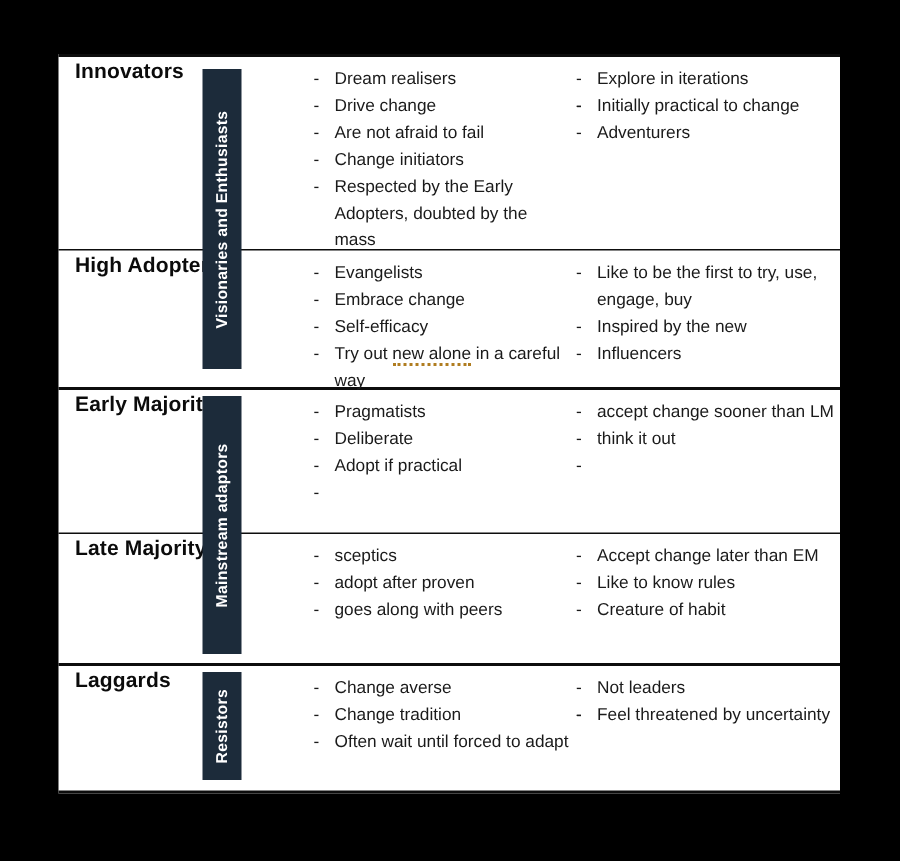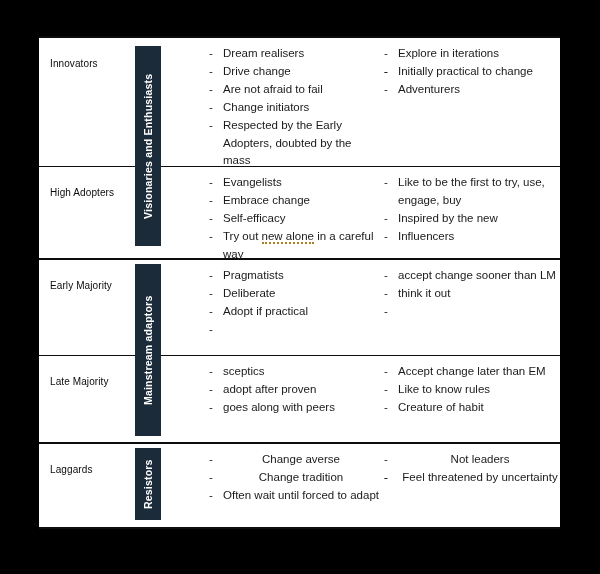--- a/index.html
+++ b/index.html
@@ -33,23 +33,23 @@
 
   .row {
     position: absolute;
     left: 0;
     width: 521px;
   }
 
   .cat-label {
     position: absolute;
     left: 11px;
-    top: 20px;
-    font-size: 10px;
-    font-weight: normal;
+    top: 1px;
+    font-size: 14px;
+    font-weight: bold;
     color: #0b0b0b;
     letter-spacing: 0.1px;
     white-space: nowrap;
   }
 
   .col {
     position: absolute;
     font-size: 11.5px;
     color: #1a1a1a;
     line-height: 17.5px;
@@ -192,21 +192,21 @@
     </div>
     <div class="col col-right" style="top:7px;">
       <ul>
         <li><span class="dash">-</span><span>Accept change later than EM</span></li>
         <li><span class="dash">-</span><span>Like to know rules</span></li>
         <li><span class="dash">-</span><span>Creature of habit</span></li>
       </ul>
     </div>
   </div>
 
-  <div class="row" style="top:408px; height:83px;text-align:center;">
+  <div class="row" style="top:408px; height:83px;">
     <div class="cat-label">Laggards</div>
     <div class="col col-mid" style="top:7px;">
       <ul>
         <li><span class="dash">-</span><span>Change averse</span></li>
         <li><span class="dash">-</span><span>Change tradition</span></li>
         <li><span class="dash">-</span><span>Often wait until forced to adapt</span></li>
       </ul>
     </div>
     <div class="col col-right" style="top:7px;">
       <ul>

